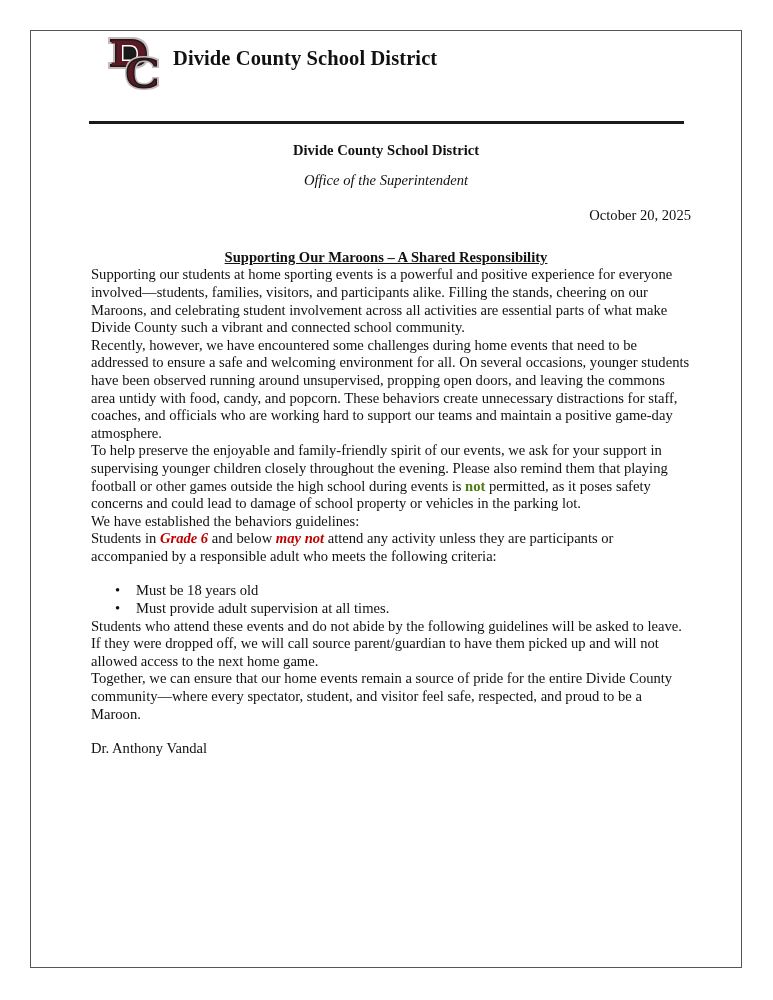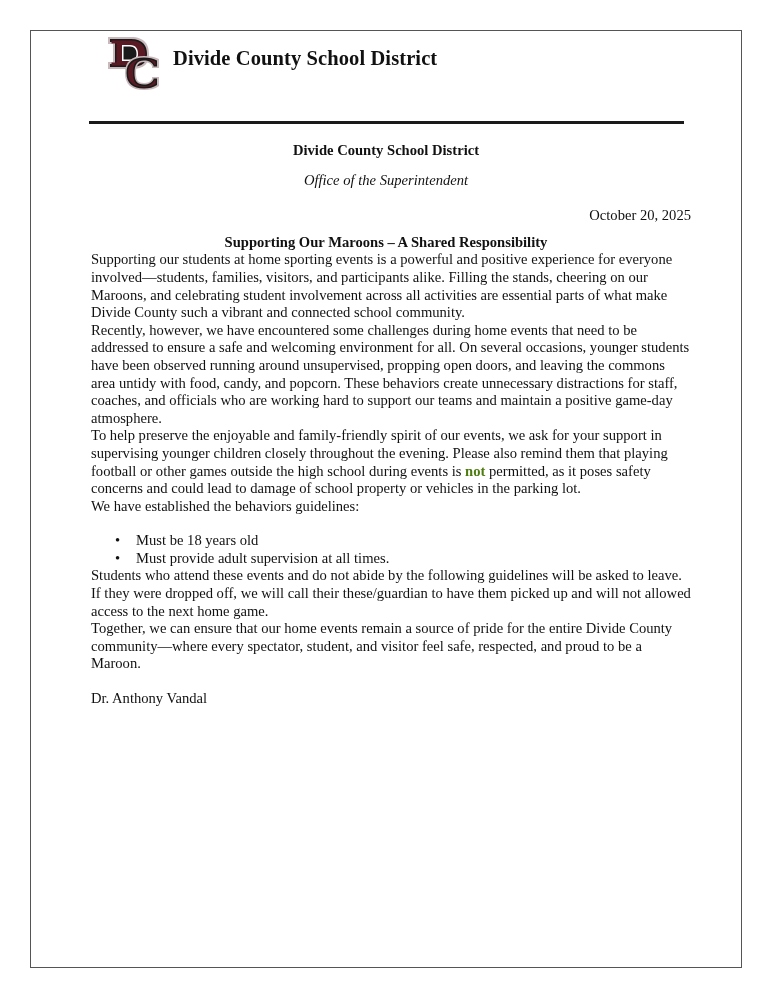--- a/index.html
+++ b/index.html
@@ -73,22 +73,23 @@
       margin-top: 12px;
     }
     p {
       margin: 0;
     }
     .date {
       margin-top: 18px;
       text-align: right;
     }
     .subject {
-      margin-top: 9px;
+      margin-top: 24px;
       font-weight: bold;
+      text-decoration: underline;
     }
     .para {
     }
     .red-bold {
       color: #4d7c0f;
       font-weight: bold;
     }
     .red-bold-italic {
       color: #c00000;
       font-weight: bold;
@@ -150,24 +151,25 @@
   <p class="subject center">Supporting Our Maroons – A Shared Responsibility</p>
 
   <p class="para">Supporting our students at home sporting events is a powerful and positive experience for everyone involved—students, families, visitors, and participants alike. Filling the stands, cheering on our Maroons, and celebrating student involvement across all activities are essential parts of what make Divide County such a vibrant and connected school community.</p>
 
   <p class="para">Recently, however, we have encountered some challenges during home events that need to be addressed to ensure a safe and welcoming environment for all. On several occasions, younger students have been observed running around unsupervised, propping open doors, and leaving the commons area untidy with food, candy, and popcorn. These behaviors create unnecessary distractions for staff, coaches, and officials who are working hard to support our teams and maintain a positive game-day atmosphere.</p>
 
   <p class="para"><span>To help preserve the enjoyable and family-friendly spirit of our events, we ask for your support in supervising younger children closely throughout the evening. Please also remind them that playing football or other games outside the high school during events is </span><span class="red-bold">not</span><span> permitted, as it poses safety concerns and could lead to damage of school property or vehicles in the parking lot.</span></p>
 
   <p class="para">We have established the behaviors guidelines:</p>
 
+  <p class="para"><span>Students in </span><span class="red-bold-italic">Grade 6</span><span> and below </span><span class="red-bold-italic">may not</span><span> attend any activity unless they are participants or accompanied by a responsible adult who meets the following criteria:</span></p>
 
   <ul class="criteria">
     <li><span class="bullet">•</span><span>Must be 18 years old</span></li>
     <li><span class="bullet">•</span><span>Must provide adult supervision at all times.</span></li>
   </ul>
 
-  <p class="para">Students who attend these events and do not abide by the following guidelines will be asked to leave. If they were dropped off, we will call their these/guardian to have them picked up and will not allowed access to the next home game.</p>
+  <p class="para">Students who attend these events and do not abide by the following guidelines will be asked to leave. If they were dropped off, we will call source parent/guardian to have them picked up and will not allowed access to the next home game.</p>
 
   <p class="para">Together, we can ensure that our home events remain a source of pride for the entire Divide County community—where every spectator, student, and visitor feel safe, respected, and proud to be a Maroon.</p>
 
   <p class="signature">Dr. Anthony Vandal</p>
 </div>
 
 </body></html>

